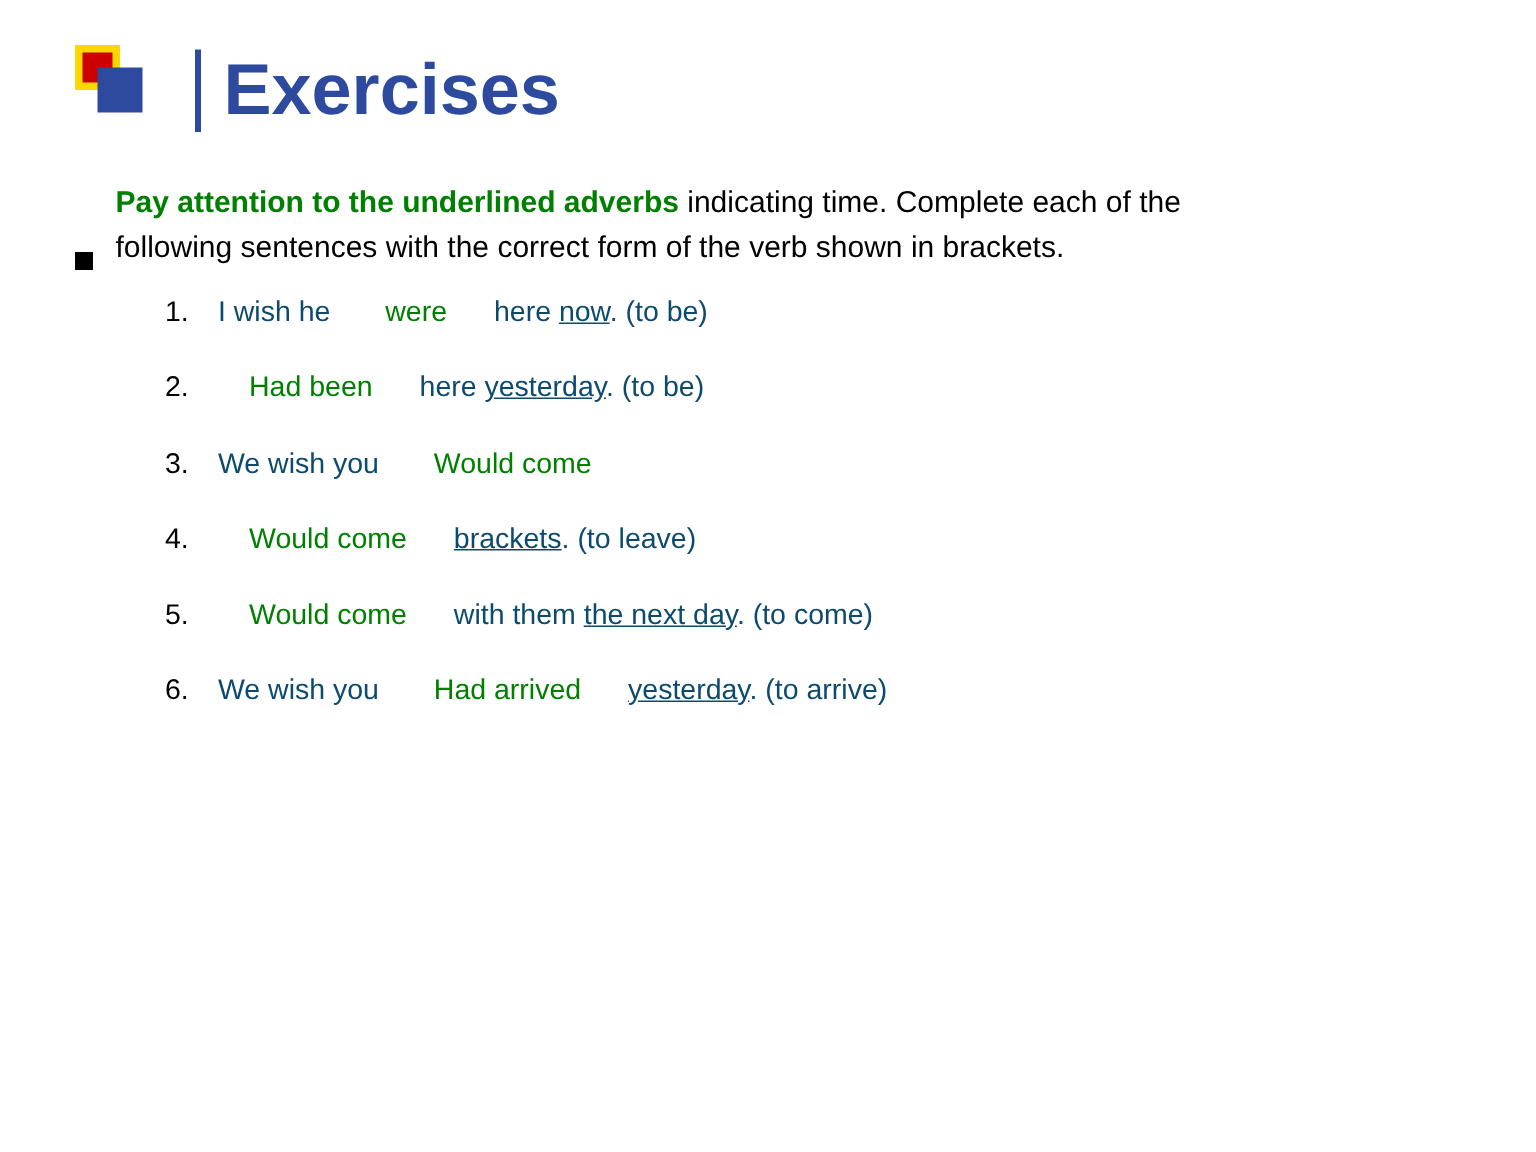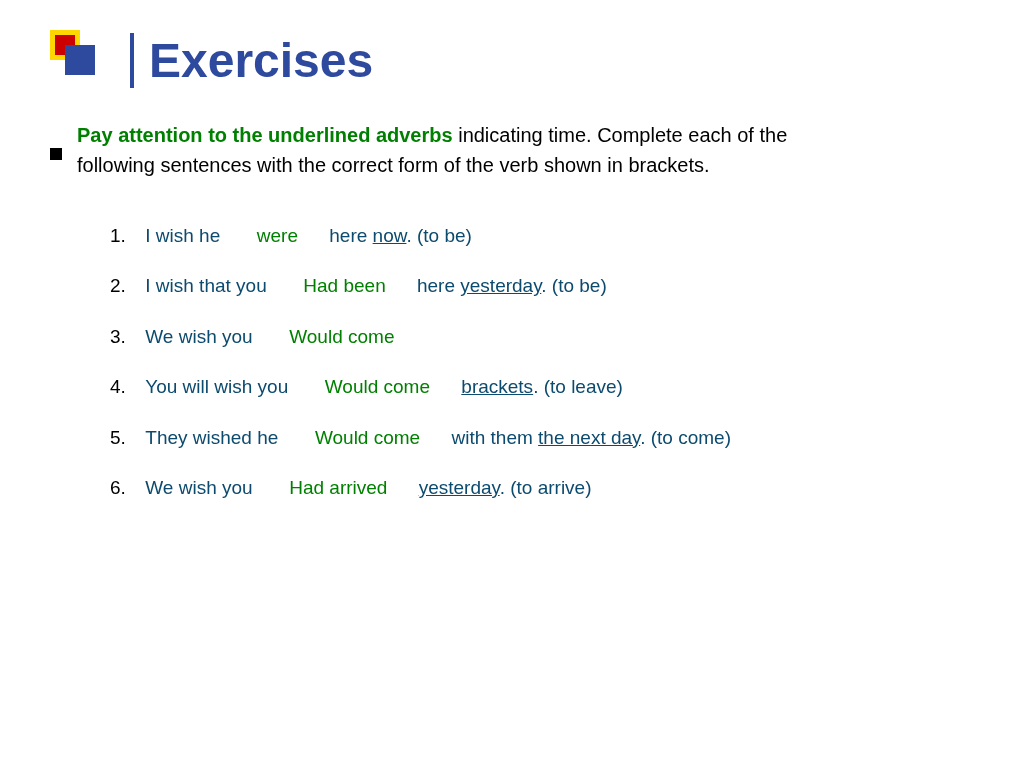--- a/index.html
+++ b/index.html
@@ -68,22 +68,22 @@
     .title {
       font-size: 48px;
       font-weight: bold;
       color: #2E4A9E;
       border-left: 4px solid #2E4A9E;
       padding-left: 15px;
     }
 
     .instruction {
       display: flex;
-      align-items: center;
-      margin-bottom: 41px;
+      align-items: flex-end;
+      margin-bottom: 14px;
       font-size: 20px;
       line-height: 1.5;
       color: #000000;
     }
 
     .bullet {
       width: 12px;
       height: 12px;
       background: #000000;
       margin-top: 8px;
@@ -157,41 +157,38 @@
 
     <div class="exercise-item">
       <span class="exercise-number">1.</span>
       <span class="exercise-text">&nbsp;I wish he &nbsp;</span>
       <span class="answer">were</span>
       <span class="exercise-text">&nbsp;here <span class="underlined">now</span>. (to be)</span>
     </div>
 
     <div class="exercise-item">
       <span class="exercise-number">2.</span>
-      <span class="exercise-text">&nbsp;I wish that you &nbsp;</span>
       <span class="answer">Had been</span>
       <span class="exercise-text">&nbsp;here <span class="underlined">yesterday</span>. (to be)</span>
     </div>
 
     <div class="exercise-item">
       <span class="exercise-number">3.</span>
       <span class="exercise-text">&nbsp;We wish you &nbsp;</span>
       <span class="answer">Would come</span>
     </div>
 
     <div class="exercise-item">
       <span class="exercise-number">4.</span>
-      <span class="exercise-text">&nbsp;You will wish you &nbsp;</span>
       <span class="answer">Would come</span>
       <span class="exercise-text">&nbsp;<span class="underlined">brackets</span>. (to leave)</span>
     </div>
 
     <div class="exercise-item">
       <span class="exercise-number">5.</span>
-      <span class="exercise-text">&nbsp;They wished he &nbsp;</span>
       <span class="answer">Would come</span>
       <span class="exercise-text">&nbsp;with them <span class="underlined">the next day</span>. (to come)</span>
     </div>
 
     <div class="exercise-item">
       <span class="exercise-number">6.</span>
       <span class="exercise-text">&nbsp;We wish you &nbsp;</span>
       <span class="answer">Had arrived</span>
       <span class="exercise-text">&nbsp;<span class="underlined">yesterday</span>. (to arrive)</span>
     </div>

